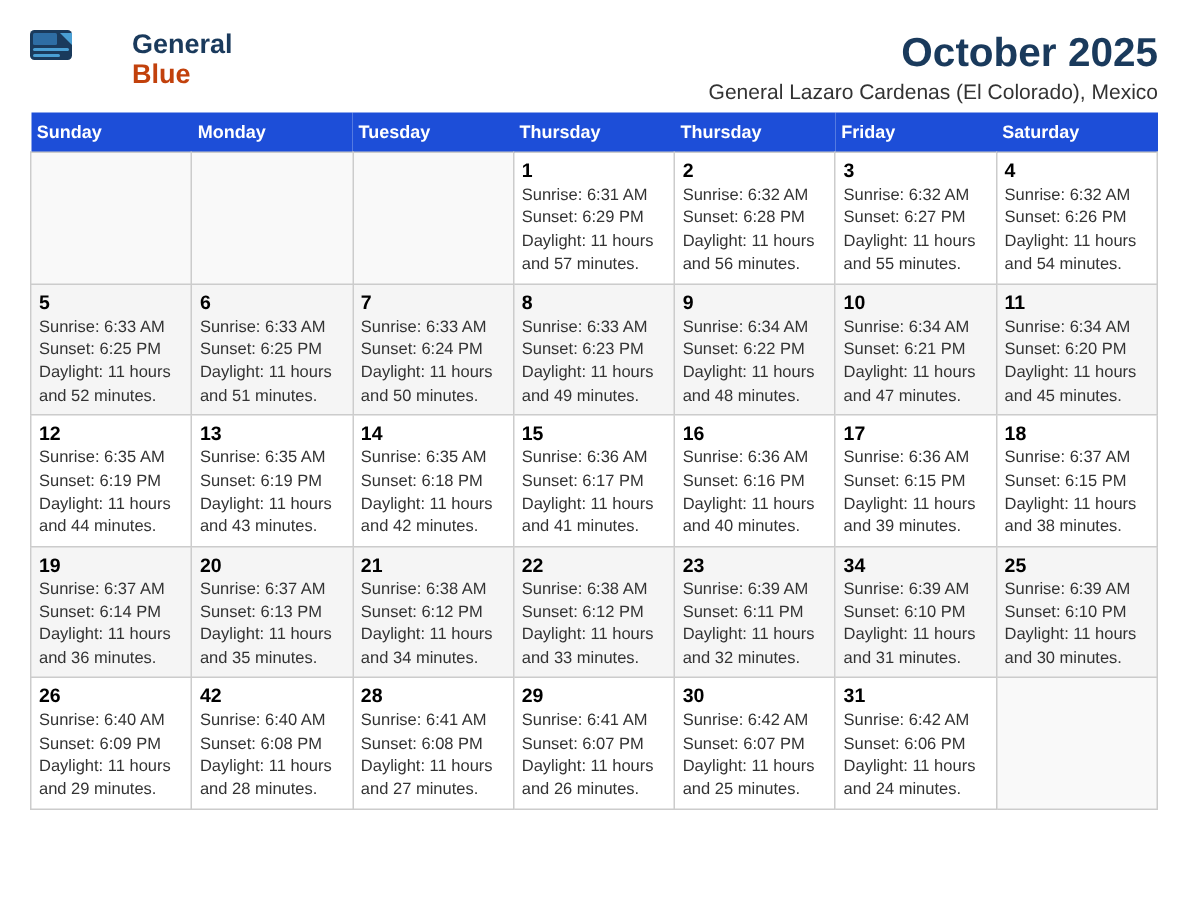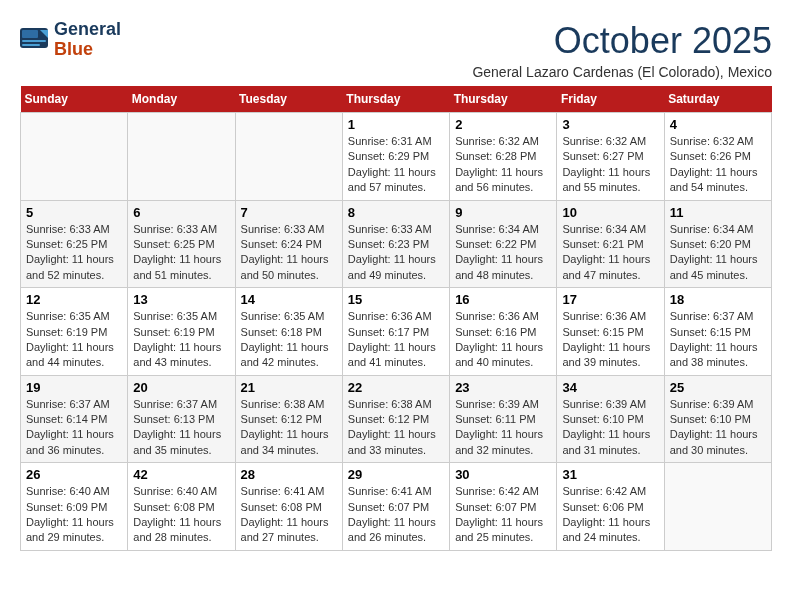--- a/index.html
+++ b/index.html
@@ -5,60 +5,61 @@
     * { box-sizing: border-box; margin: 0; padding: 0; }
     body {
       font-family: Arial, sans-serif;
       background: #fff;
       width: 792px;
       min-height: 612px;
       padding: 20px;
     }
     .header-logo {
       display: flex;
-      align-items: center;
+      align-items: flex-start;
       margin-bottom: 0;
+      gap: 34px;
     }
     .logo-text {
       font-size: 18px;
       font-weight: bold;
       color: #1a3a5c;
       line-height: 1.1;
     }
     .logo-text .blue { color: #c2410c; }
     .logo-icon {
       width: 30px;
       height: 24px;
       margin-right: 4px;
     }
     .page-title {
       text-align: right;
-      font-size: 36px;
-      font-weight: normal;
+      font-size: 27px;
+      font-weight: bold;
       color: #1a3a5c;
       margin-bottom: 2px;
     }
     .page-subtitle {
       text-align: right;
       font-size: 14px;
       color: #333;
       margin-bottom: 6px;
     }
     .top-row {
       display: flex;
       justify-content: space-between;
       align-items: flex-start;
     }
     table {
       width: 100%;
       border-collapse: collapse;
       font-size: 11px;
     }
     th {
-      background-color: #b91c1c;
+      background-color: #1d4ed8;
       color: white;
       padding: 6px 4px;
       text-align: left;
       font-size: 12px;
       font-weight: bold;
     }
     td {
       border: 1px solid #ccc;
       padding: 4px 5px;
       vertical-align: top;

